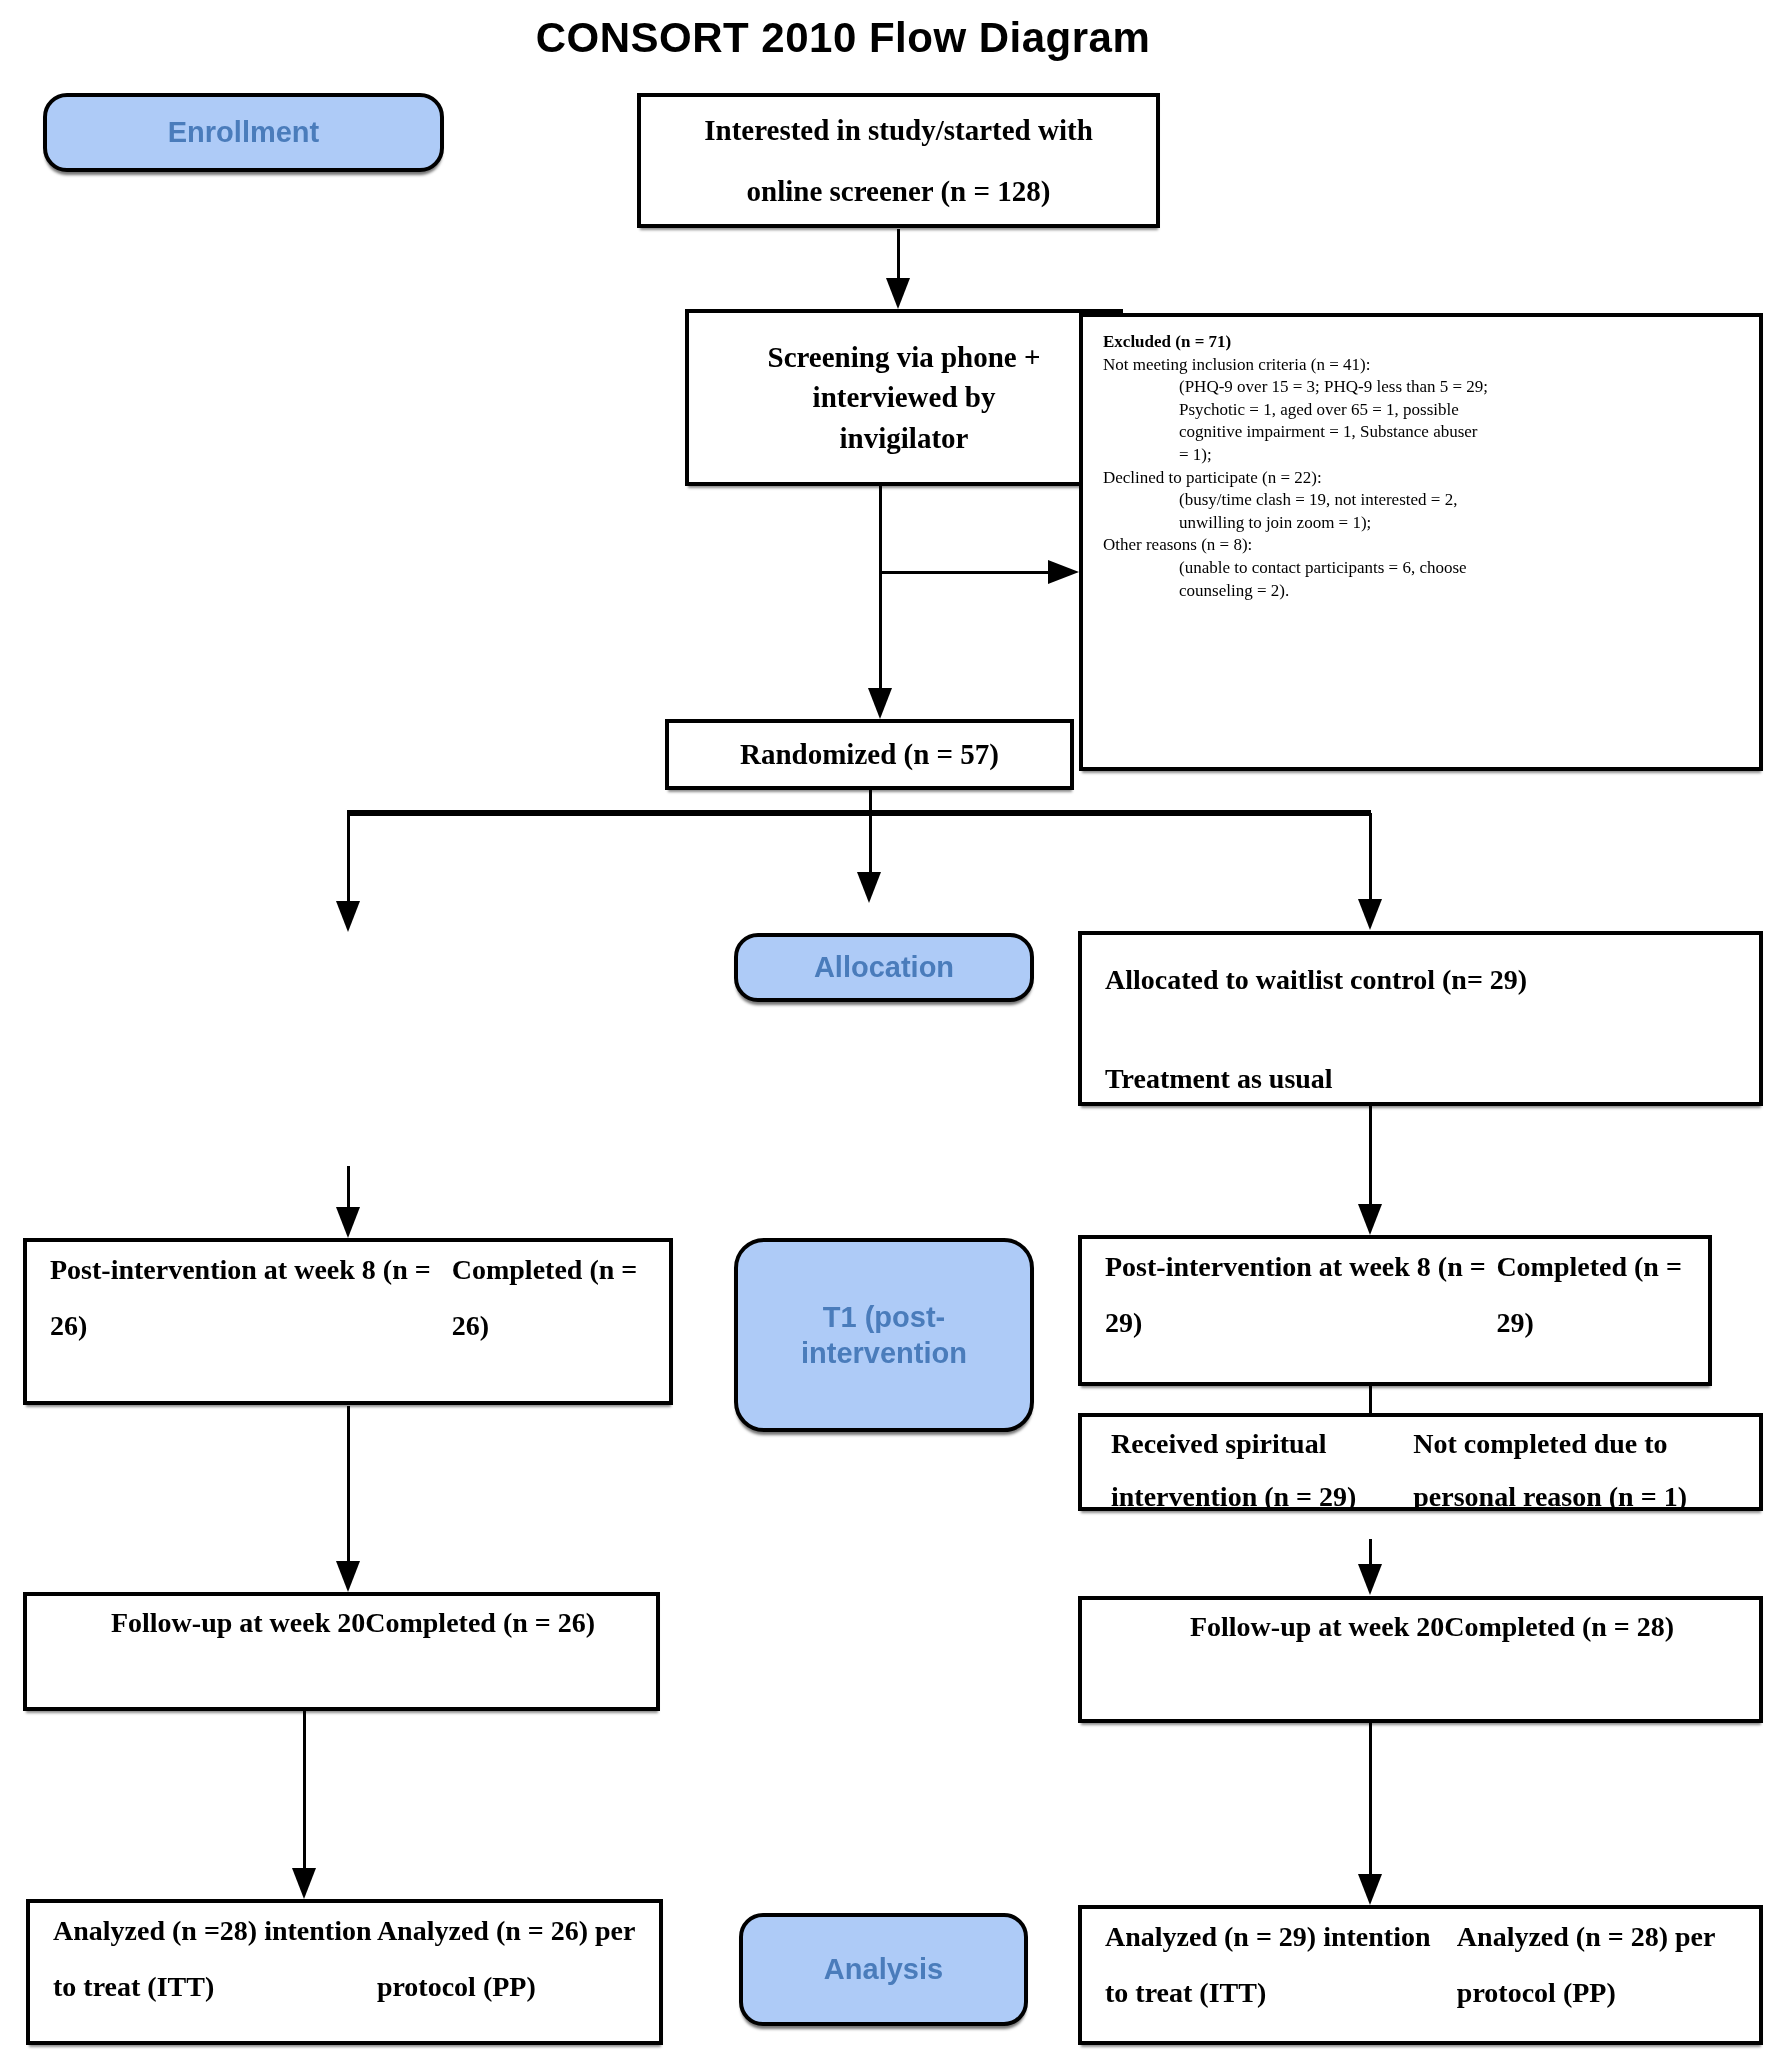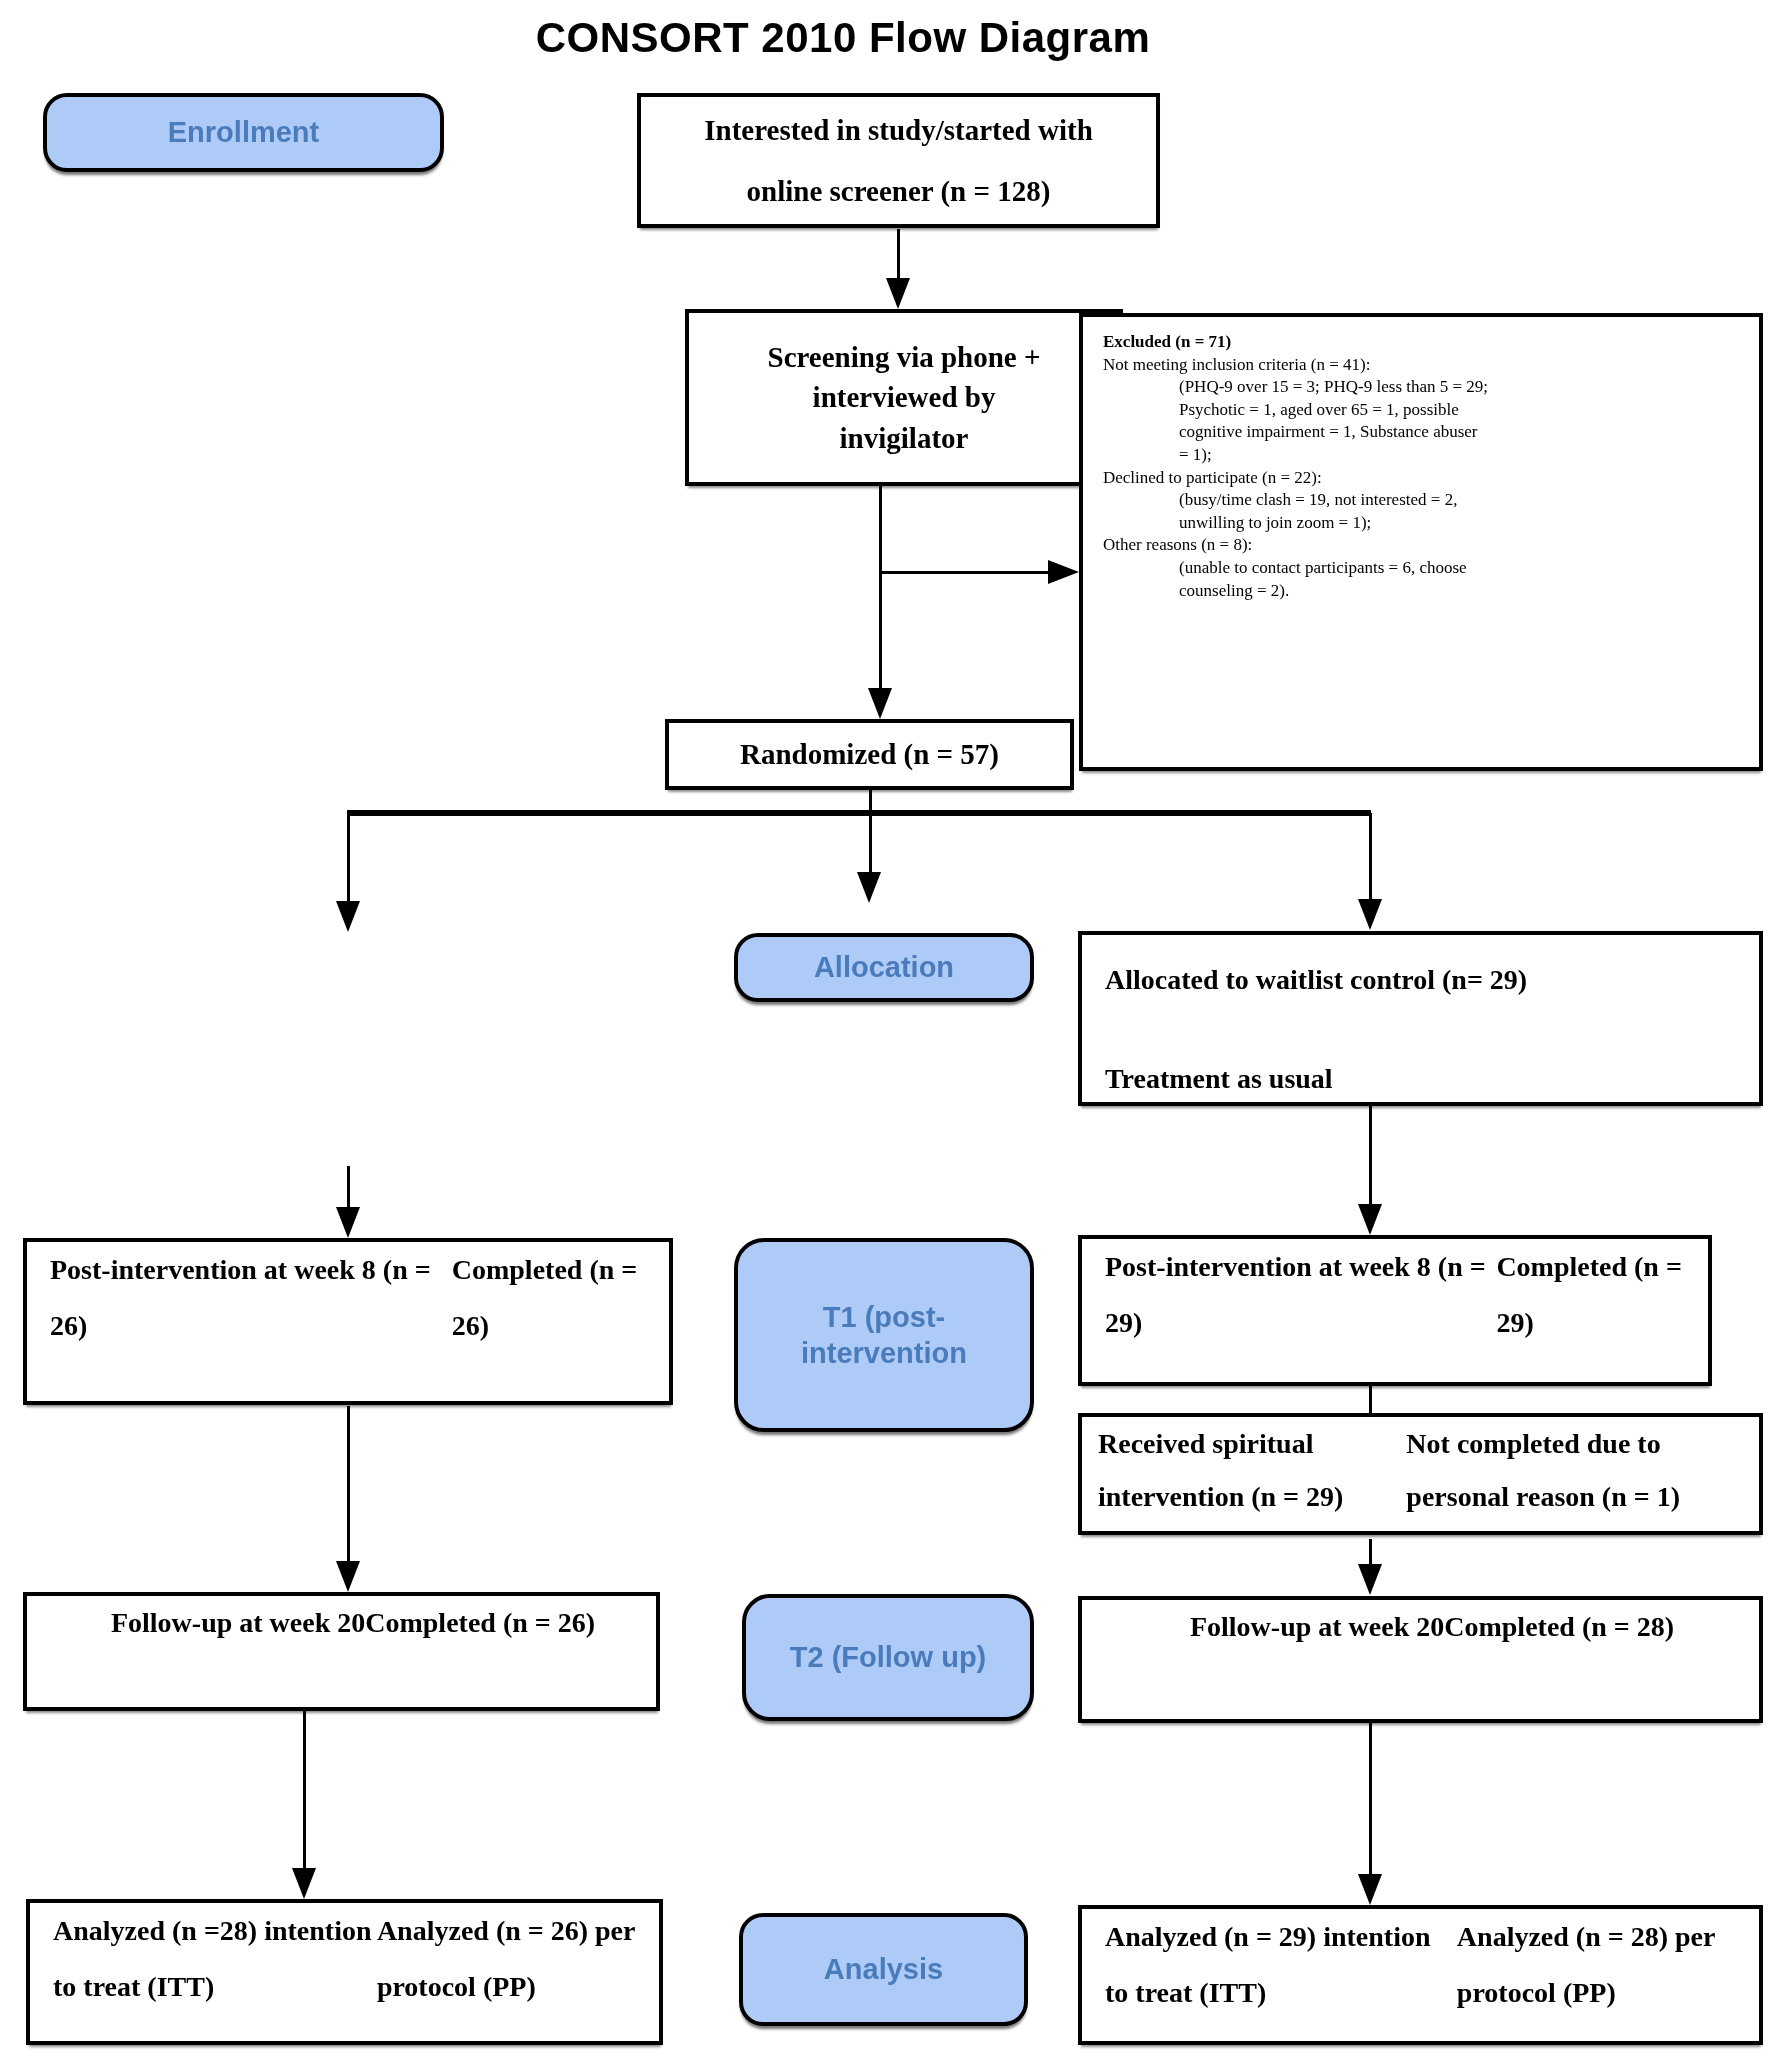--- a/index.html
+++ b/index.html
@@ -35,21 +35,21 @@
   .box-interested{left:637px;top:93px;width:523px;height:135px;gap:20px;}
   .box-screening{left:685px;top:309px;width:438px;height:177px;}
   .box-excluded{left:1079px;top:313px;width:684px;height:458px;
                 padding:14px 17px 0 20px;font-size:17px;line-height:1.33;}
   .box-randomized{left:665px;top:719px;width:409px;height:71px;}
   .box-alloc-left{left:23px;top:933px;width:650px;height:233px;padding:17px 15px 0 21px;line-height:1.5;}
   .box-alloc-right{left:1078px;top:931px;width:685px;height:175px;padding:26px 15px 0 23px;font-weight:700;}
   .box-alloc-right .gap{margin-top:60px;}
   .box-post-left{left:23px;top:1238px;width:650px;height:167px;padding-left:23px;font-weight:700;line-height:2;}
   .box-post-right{left:1078px;top:1235px;width:634px;height:151px;padding-left:23px;font-weight:700;line-height:2;}
-  .box-received-right{left:1078px;top:1413px;width:685px;height:122px;padding-left:16px;font-weight:700;line-height:1.9;}
+  .box-received-right{left:1078px;top:1413px;width:685px;height:98px;padding-left:29px;font-weight:700;line-height:1.9;}
   .box-followup-left{left:23px;top:1592px;width:637px;height:119px;padding-left:23px;font-weight:700;line-height:1.9;}
   .box-followup-right{left:1078px;top:1596px;width:685px;height:127px;padding-left:23px;font-weight:700;line-height:1.9;}
   .box-analyzed-left{left:26px;top:1899px;width:637px;height:146px;padding-left:23px;font-weight:700;line-height:2;}
   .box-analyzed-right{left:1078px;top:1905px;width:685px;height:140px;padding-left:23px;font-weight:700;line-height:2;}
 
   
   .vline{position:absolute;width:2.5px;background:#000;}
   .hline{position:absolute;height:2.5px;background:#000;}
   .hline-thick{position:absolute;height:6px;background:#000;}
   .ah-down{position:absolute;width:0;height:0;
@@ -68,23 +68,20 @@
 
   <div class="badge badge-enrollment">
     <span>Enrollment</span>
   </div>
   <div class="badge badge-allocation">
     <span>Allocation</span>
   </div>
   <div class="badge badge-t1">
     <span>T1 (post-</span>
     <span>intervention</span>
-  </div>
-  <div class="badge badge-t2">
-    <span>T2 (Follow up)</span>
   </div>
   <div class="badge badge-analysis">
     <span>Analysis</span>
   </div>
 
   <div class="box center box-interested">
     <div>Interested in study/started with</div>
     <div>online screener (n = 128)</div>
   </div>
 

